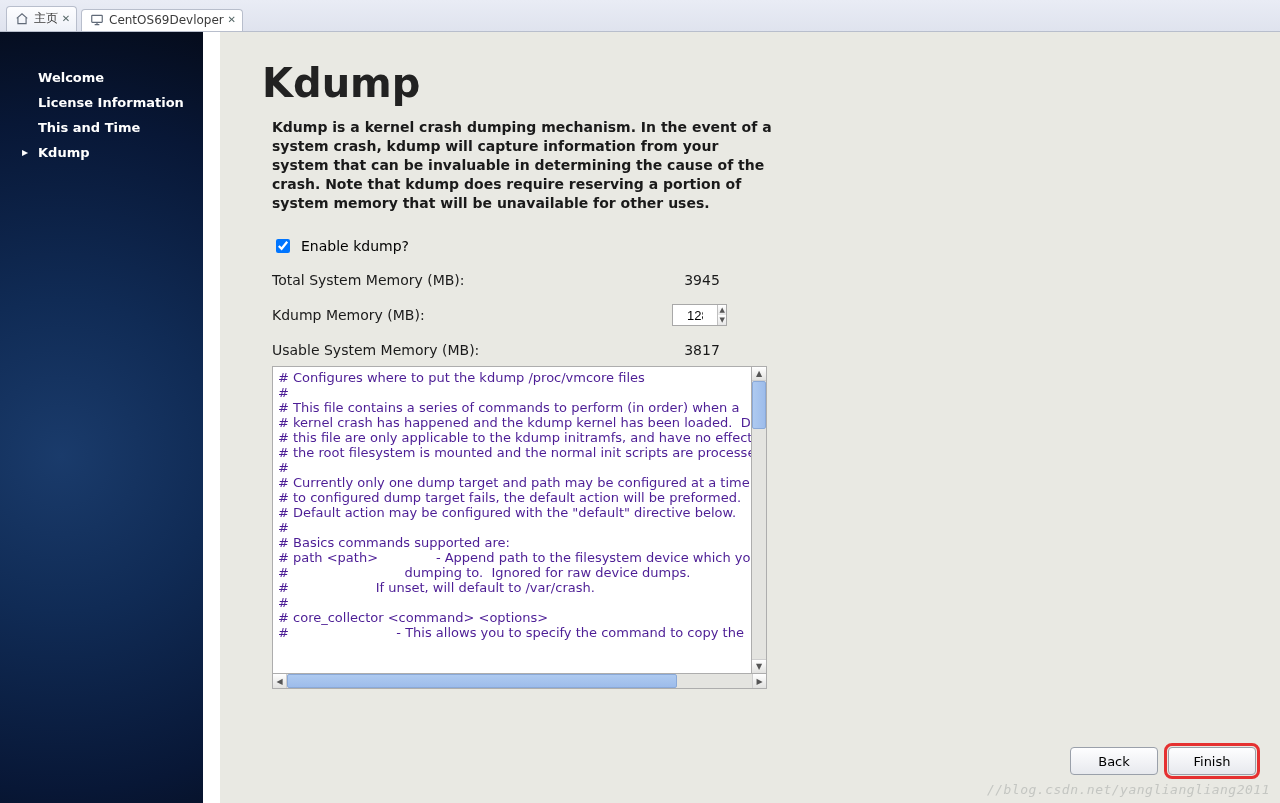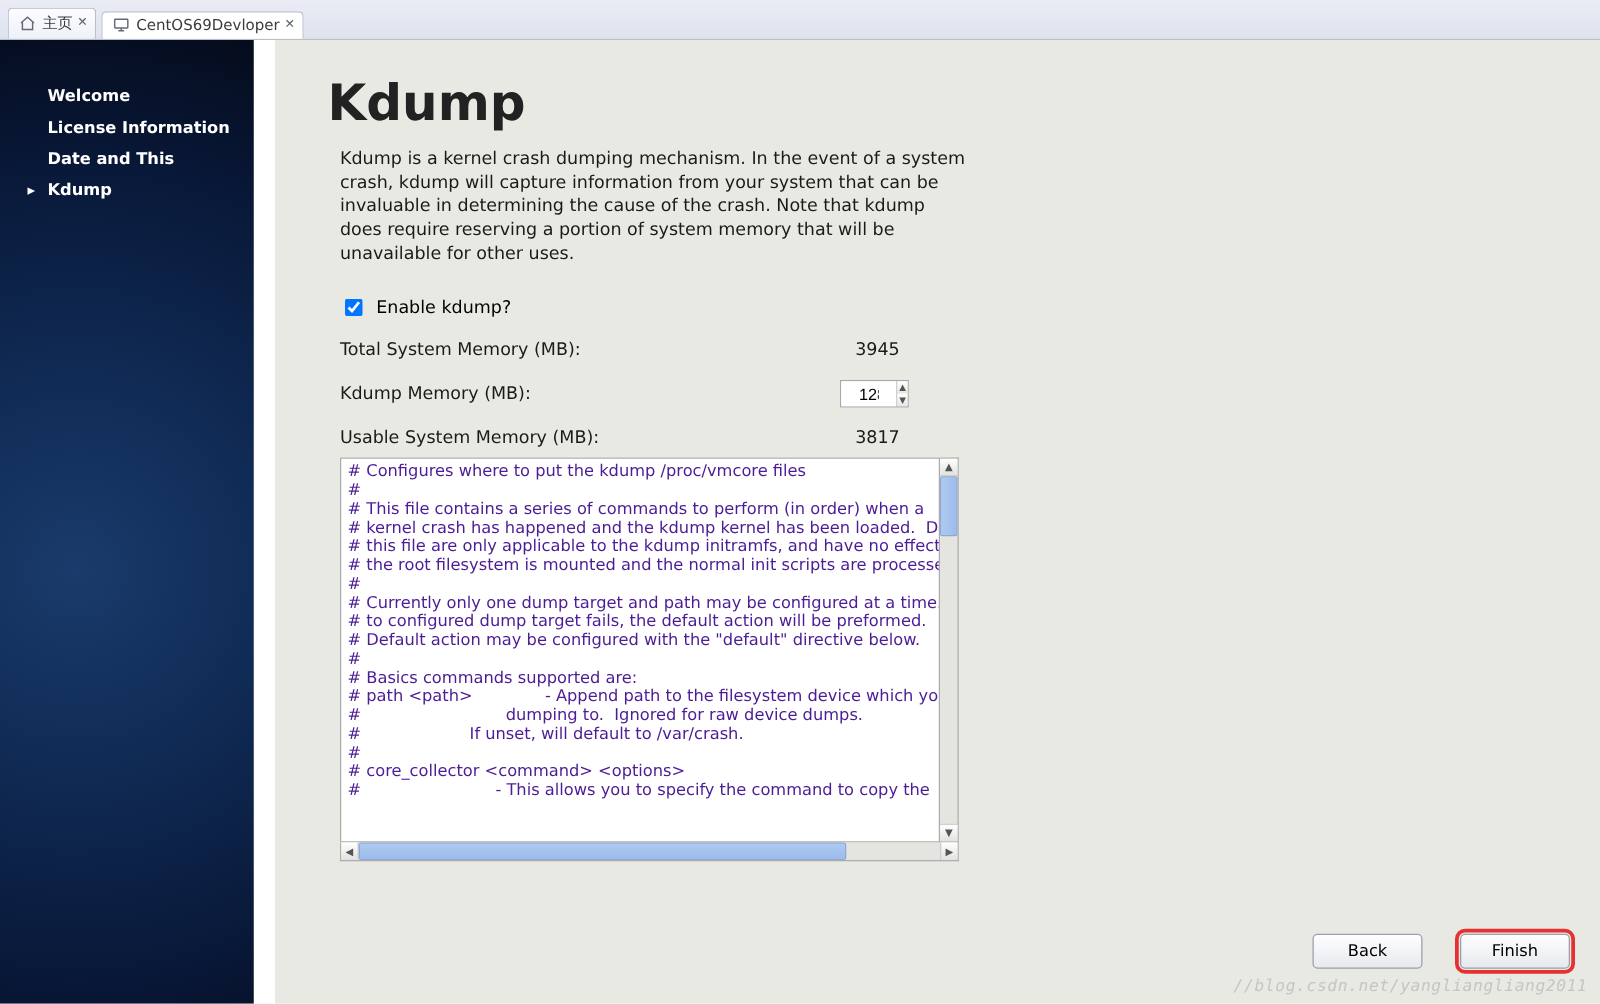--- a/index.html
+++ b/index.html
@@ -76,20 +76,21 @@
     font-weight: bold;
     color: #222;
     margin: 0 0 12px 0;
   }
   .description {
     font-size: 14px;
     color: #1a1a1a;
     line-height: 1.35;
     max-width: 500px;
     margin: 0 0 18px 10px;
+    font-weight: bold;
   }
   .row { display: flex; align-items: center; margin: 6px 0 8px 10px; gap: 8px; }
   .cb-label { font-size: 14px; }
   .mem-row { display: flex; align-items: center; margin: 8px 0 8px 10px; font-size: 14px; color: #1a1a1a; }
   .mem-label { width: 400px; }
   .mem-value { width: 60px; text-align: center; }
   .spinner {
     width: 55px;
     height: 22px;
     border: 1px solid #a8a8a8;
@@ -184,21 +185,20 @@
     background: linear-gradient(#fefeff,#e7e9ee);
     font-size: 13px;
     cursor: pointer;
     display: flex;
     align-items: center;
     justify-content: center;
   }
   .btn-highlight {
     outline: 3px solid #e53131;
     outline-offset: 1px;
-    margin-left: 20px;
   }
   .watermark {
     position: absolute;
     right: 10px;
     bottom: 6px;
     font-family: monospace;
     font-size: 13px;
     color: #c4c6c2;
     letter-spacing: 0.5px;
     pointer-events: none;
@@ -230,21 +230,21 @@
     <span>CentOS69Devloper</span>
     <span class="close-x">✕</span>
   </div>
 </div>
 
 <div class="app-body">
   <nav class="sidebar">
     <ul>
       <li>Welcome</li>
       <li>License Information</li>
-      <li>Date and This</li>
+      <li>This and Time</li>
       <li class="current">Kdump</li>
     </ul>
   </nav>
 
   <main class="content">
     <h1 class="page-title">Kdump</h1>
     <p class="description">Kdump is a kernel crash dumping mechanism. In the event of a system crash, kdump will capture information from your system that can be invaluable in determining the cause of the crash. Note that kdump does require reserving a portion of system memory that will be unavailable for other uses.</p>
 
     <div class="row">
       <input type="checkbox" checked="" style="">

